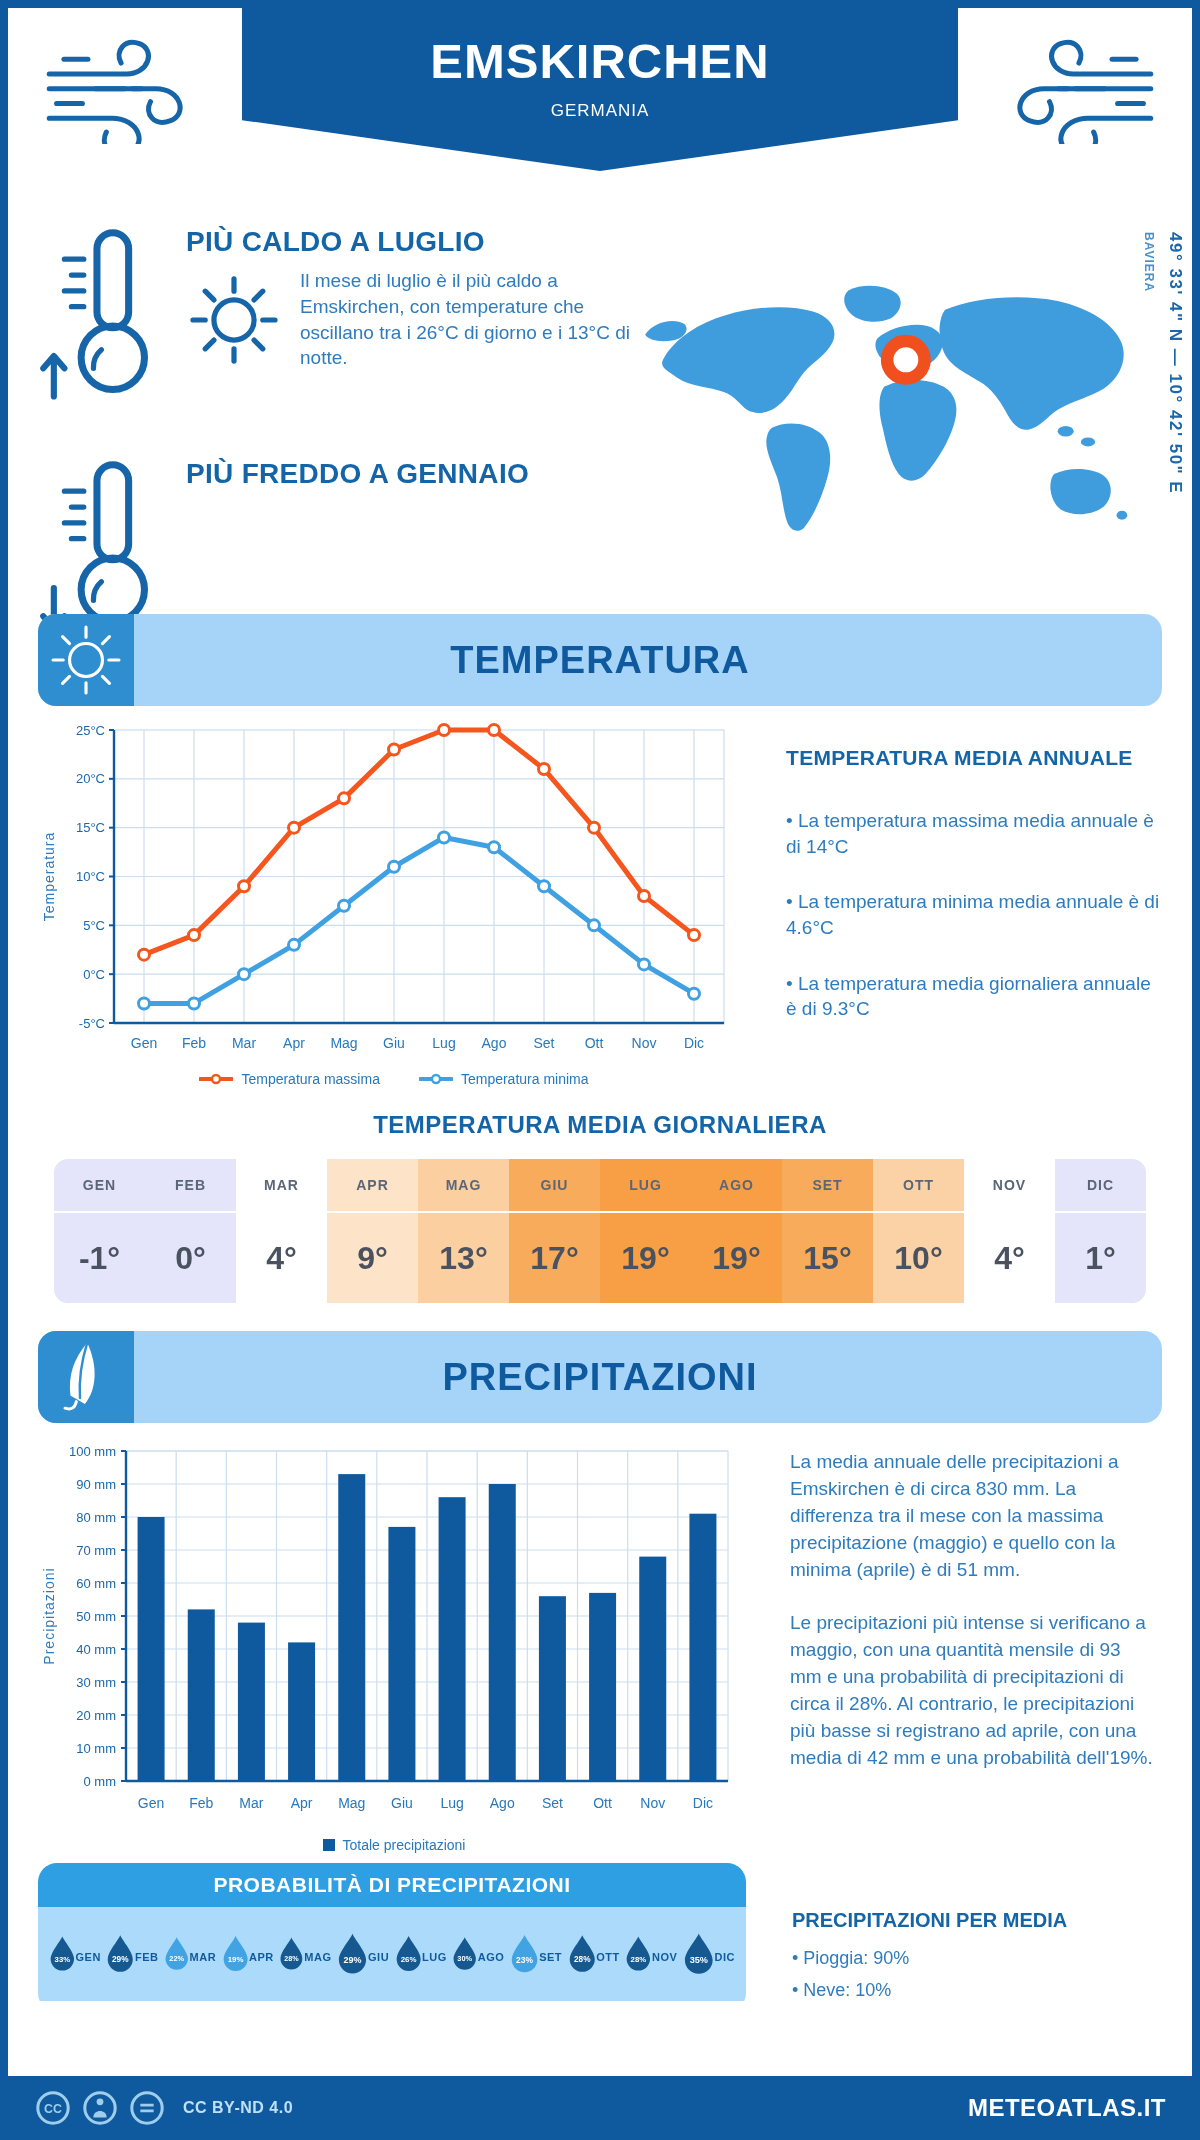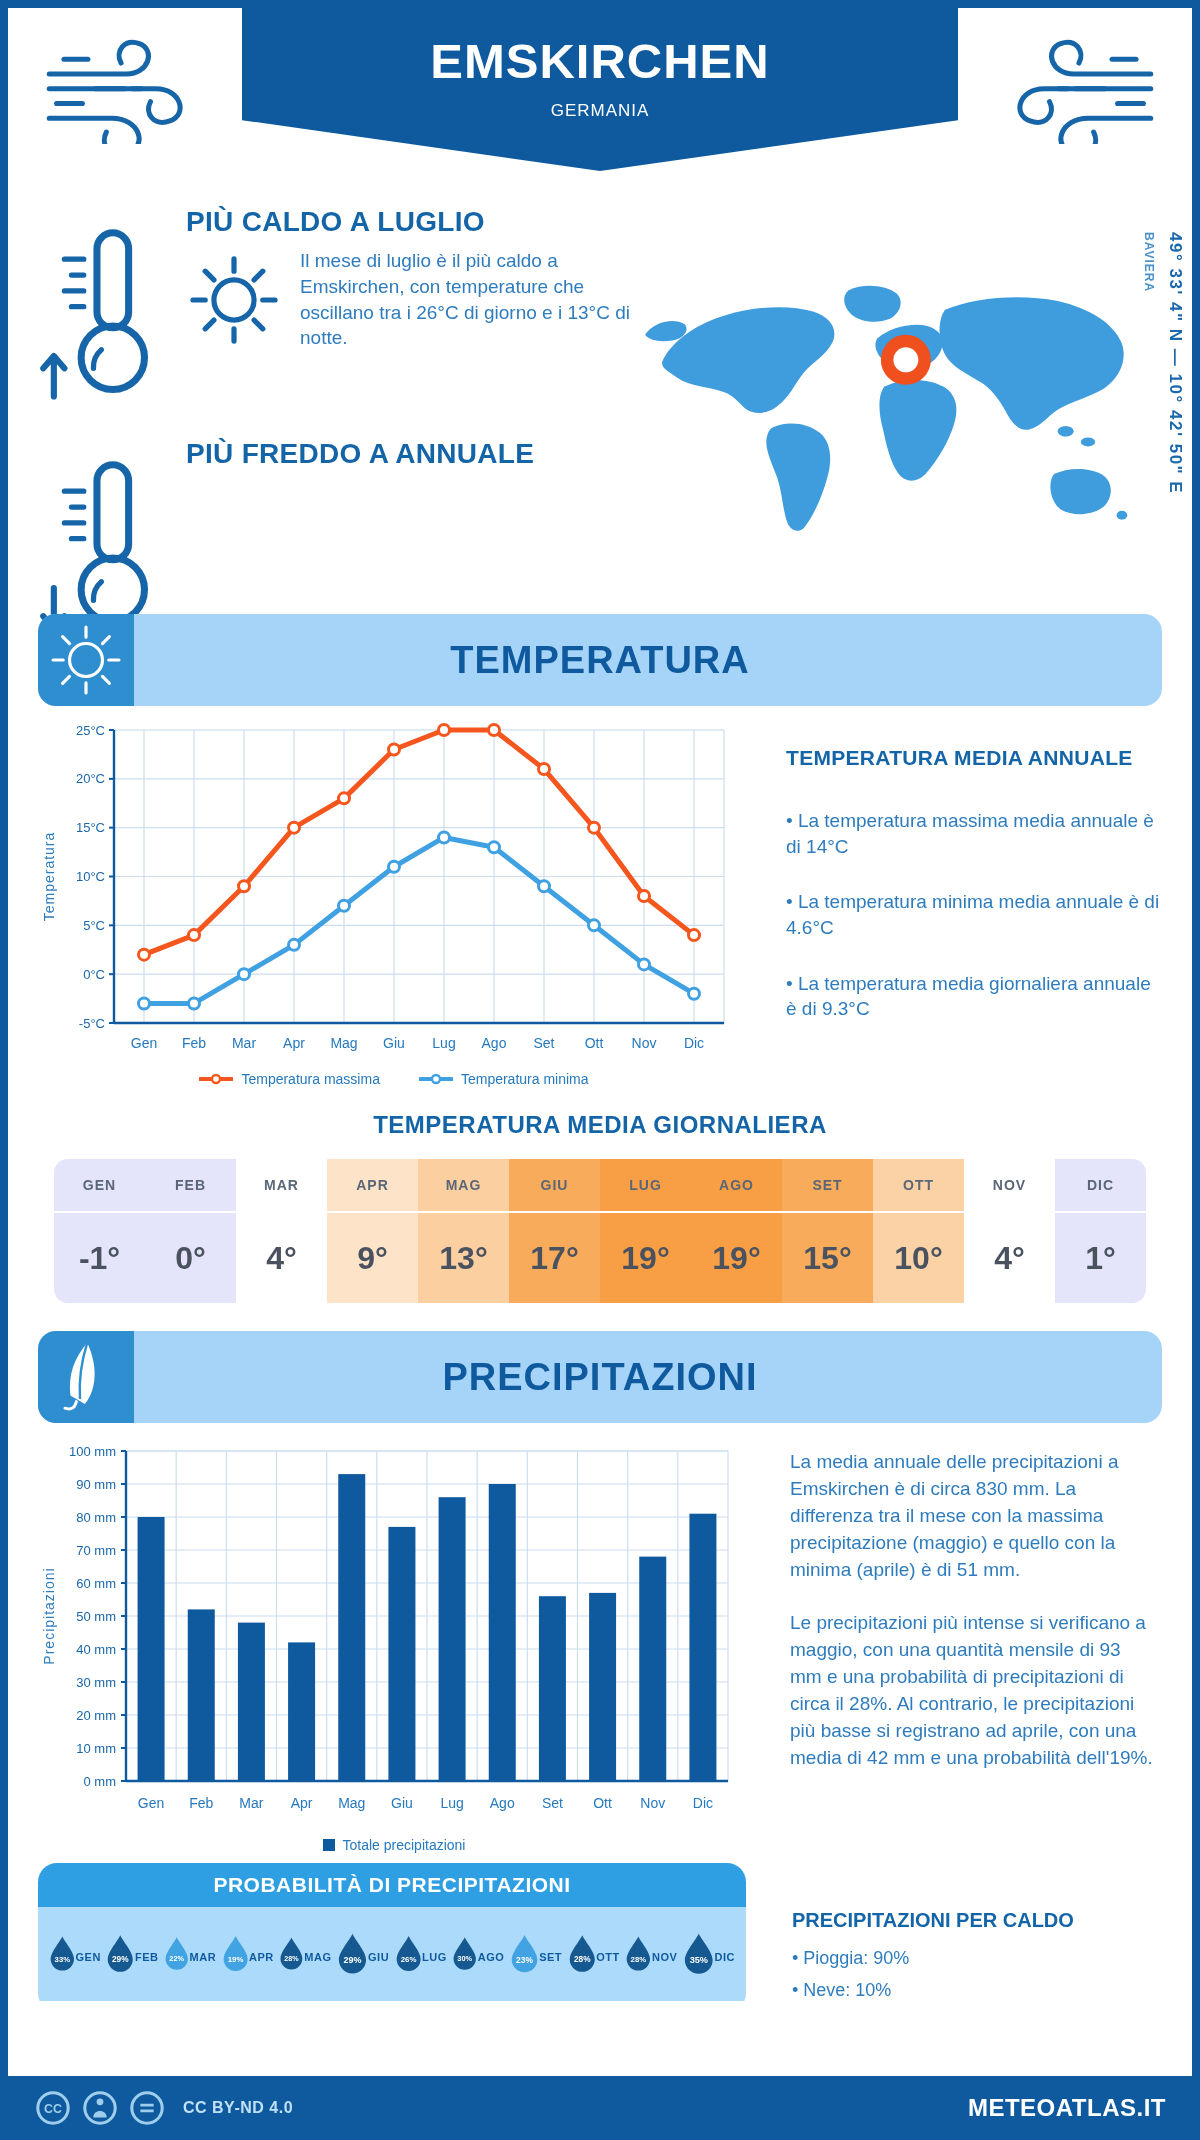--- a/index.html
+++ b/index.html
@@ -23,21 +23,21 @@
           background:var(--navy);clip-path:polygon(0 0,100% 0,100% 69%,50% 100%,0 69%);
           display:flex;flex-direction:column;align-items:center;color:#fff}
   .banner-title{font-size:49px;font-weight:bold;letter-spacing:1px;margin-top:26px}
   .banner-sub{font-size:17px;margin-top:12px;letter-spacing:1px}
   
   .row1{display:flex;padding:0 30px;height:404px;flex:none}
   .col-highlights{width:600px;flex:none;display:flex;flex-direction:column;gap:24px}
   .highlight{display:flex}
   .thermo-col{width:148px;flex:none;padding-top:8px}
   .content-col{flex:1}
-  .hl-title{font-size:28px;font-weight:bold;color:var(--head);margin:0 0 10px;letter-spacing:.3px}
+  .hl-title{font-size:28px;font-weight:bold;color:var(--head);margin:20px 0 10px;letter-spacing:.3px}
   .hl-row{display:flex;gap:14px}
   .hl-icon{width:100px;flex:none;padding-top:4px}
   .hl-text{flex:1;font-size:19px;line-height:1.36;color:var(--body-blue);padding-right:4px}
   .col-map{flex:1;display:flex;padding-top:26px;justify-content:flex-end}
   .map-svg{width:500px;height:336px;flex:none}
   .coords{writing-mode:vertical-rl;font-weight:bold;color:#1A67AB;font-size:17px;
           letter-spacing:1.5px;height:400px;margin-left:4px}
   .coords-line{display:block;margin-left:9px}
   .coords-region{display:block;font-size:12px;color:#4A90C9;letter-spacing:1px}
   
@@ -148,21 +148,21 @@
         <div class="thermo-col">
           <svg width="132" height="196" viewBox="0 0 150 200" fill="none" stroke="#1565A8" stroke-linecap="round" stroke-linejoin="round">
             <rect x="67" y="10" width="36" height="108" rx="18" stroke-width="8"></rect>
             <circle cx="85" cy="152" r="36" stroke-width="8"></circle>
             <path d="M63 164 a26 26 0 0 1 9 -21" stroke-width="6"></path>
             <path d="M30 40 H52 M38 58 H52 M30 76 H52 M38 94 H52" stroke-width="6"></path>
             <path d="M18 150 V194 M6 182 L18 196 L30 182" stroke-width="7"></path>
           </svg>
         </div>
         <div class="content-col">
-          <div class="hl-title">PIÙ FREDDO A ANNUALE</div>
+          <div class="hl-title">PIÙ FREDDO A GENNAIO</div>
         </div>
       </div>
     </div>
 
     <div class="col-map">
       <svg class="map-svg" viewBox="0 0 560 330">
         <g fill="#3F9DDE">
           <path d="M8 92 C16 78 40 72 52 80 C58 86 52 96 40 98 C28 100 14 100 8 92 Z"></path>
           <path d="M28 120 C40 96 70 78 98 70 C130 60 170 58 196 66 C216 72 224 86 218 100 C210 116 196 122 186 134 C176 146 170 162 156 172 C146 180 132 182 122 176 C114 170 108 160 96 156 C80 150 58 150 44 140 C32 132 24 128 28 120 Z"></path>
           <path d="M236 42 C252 34 278 36 290 46 C298 54 294 68 282 74 C268 80 248 78 238 68 C230 60 228 48 236 42 Z"></path>
@@ -538,21 +538,21 @@
           <div class="drop-item">
             <svg width="49" height="64" viewBox="0 0 100 132">
               <path d="M50 4 C57 22 94 62 94 88 A44 44 0 1 1 6 88 C6 62 43 22 50 4 Z" fill="#155990"></path>
               <text x="50" y="99" text-anchor="middle" font-size="29" font-weight="bold" fill="#fff" font-family="Liberation Sans, sans-serif">35%</text>
             </svg>
             <div class="drop-month">DIC</div>
           </div>
         </div>
     </div>
     <div class="bytipo">
-      <div class="bytipo-title">PRECIPITAZIONI PER CALDO</div>
+      <div class="bytipo-title">PRECIPITAZIONI PER MEDIA</div>
       <div class="bytipo-item">• Pioggia: 90%</div>
       <div class="bytipo-item">• Neve: 10%</div>
     </div>
   </div>
 
   <div class="footer">
     <div class="cc-group">
       <svg width="38" height="38" viewBox="0 0 40 40" fill="none">
         <circle cx="20" cy="20" r="16" stroke="#9FCDEC" stroke-width="3.2"></circle>
         <text x="20" y="25" text-anchor="middle" font-size="13" font-weight="bold" fill="#9FCDEC" font-family="Liberation Sans, sans-serif">CC</text>

